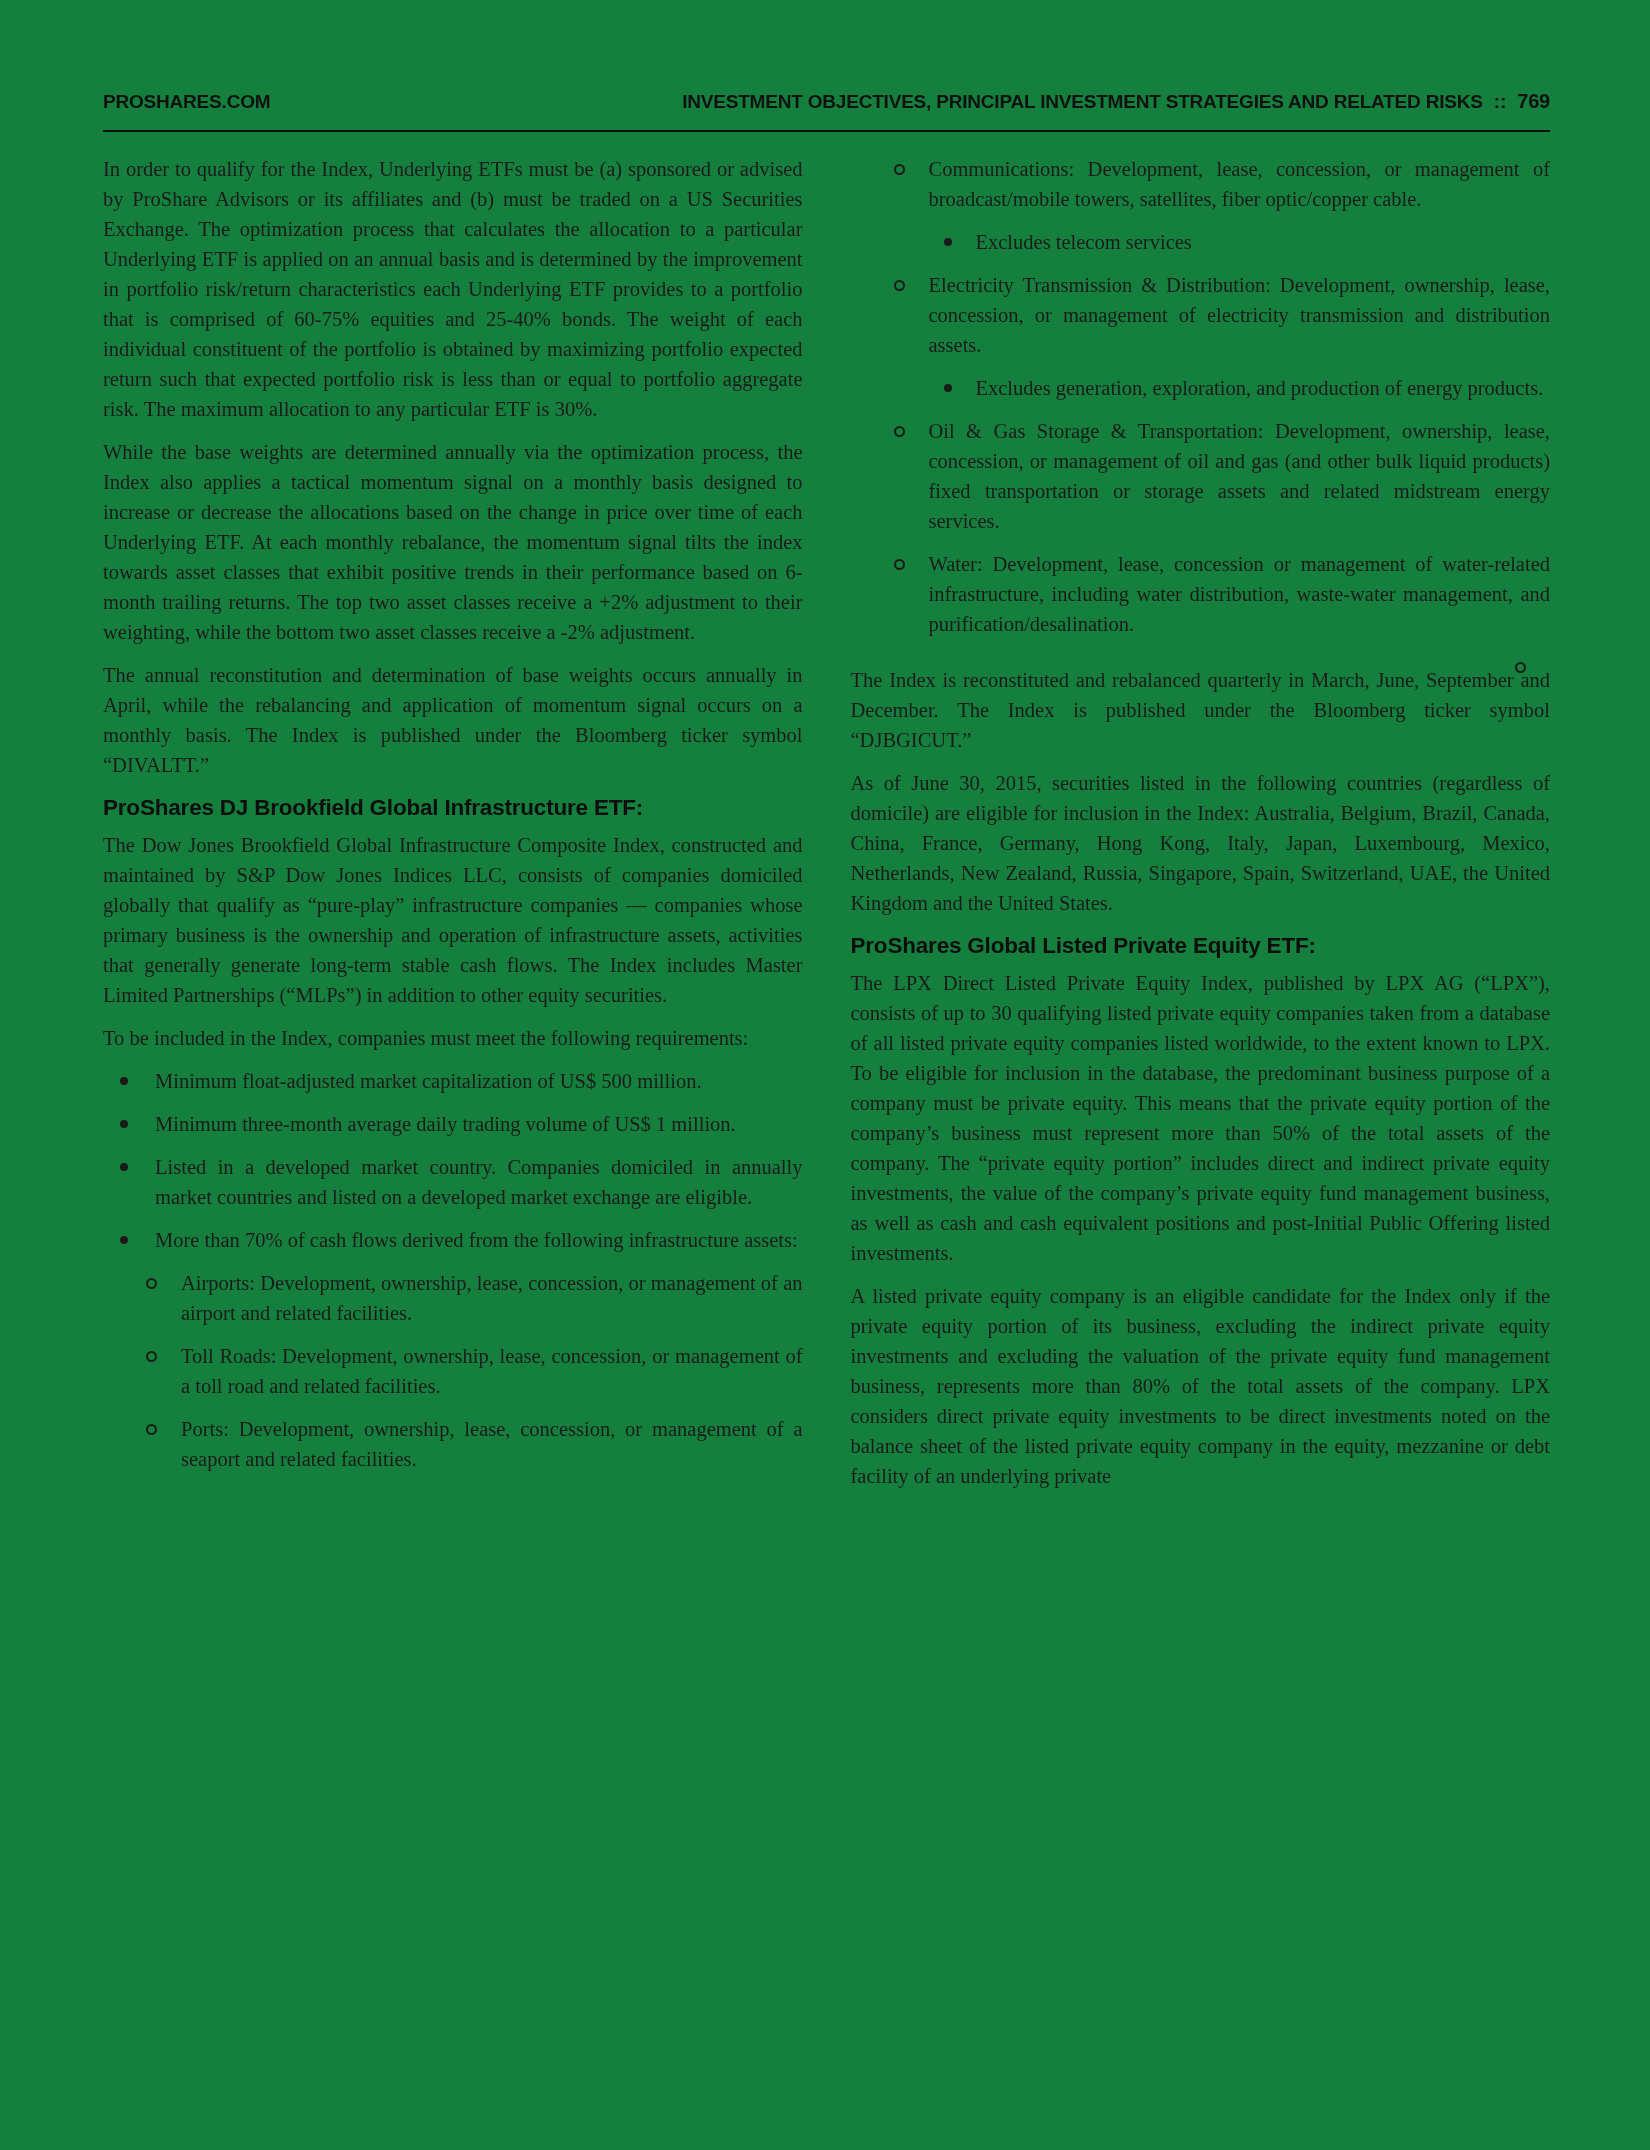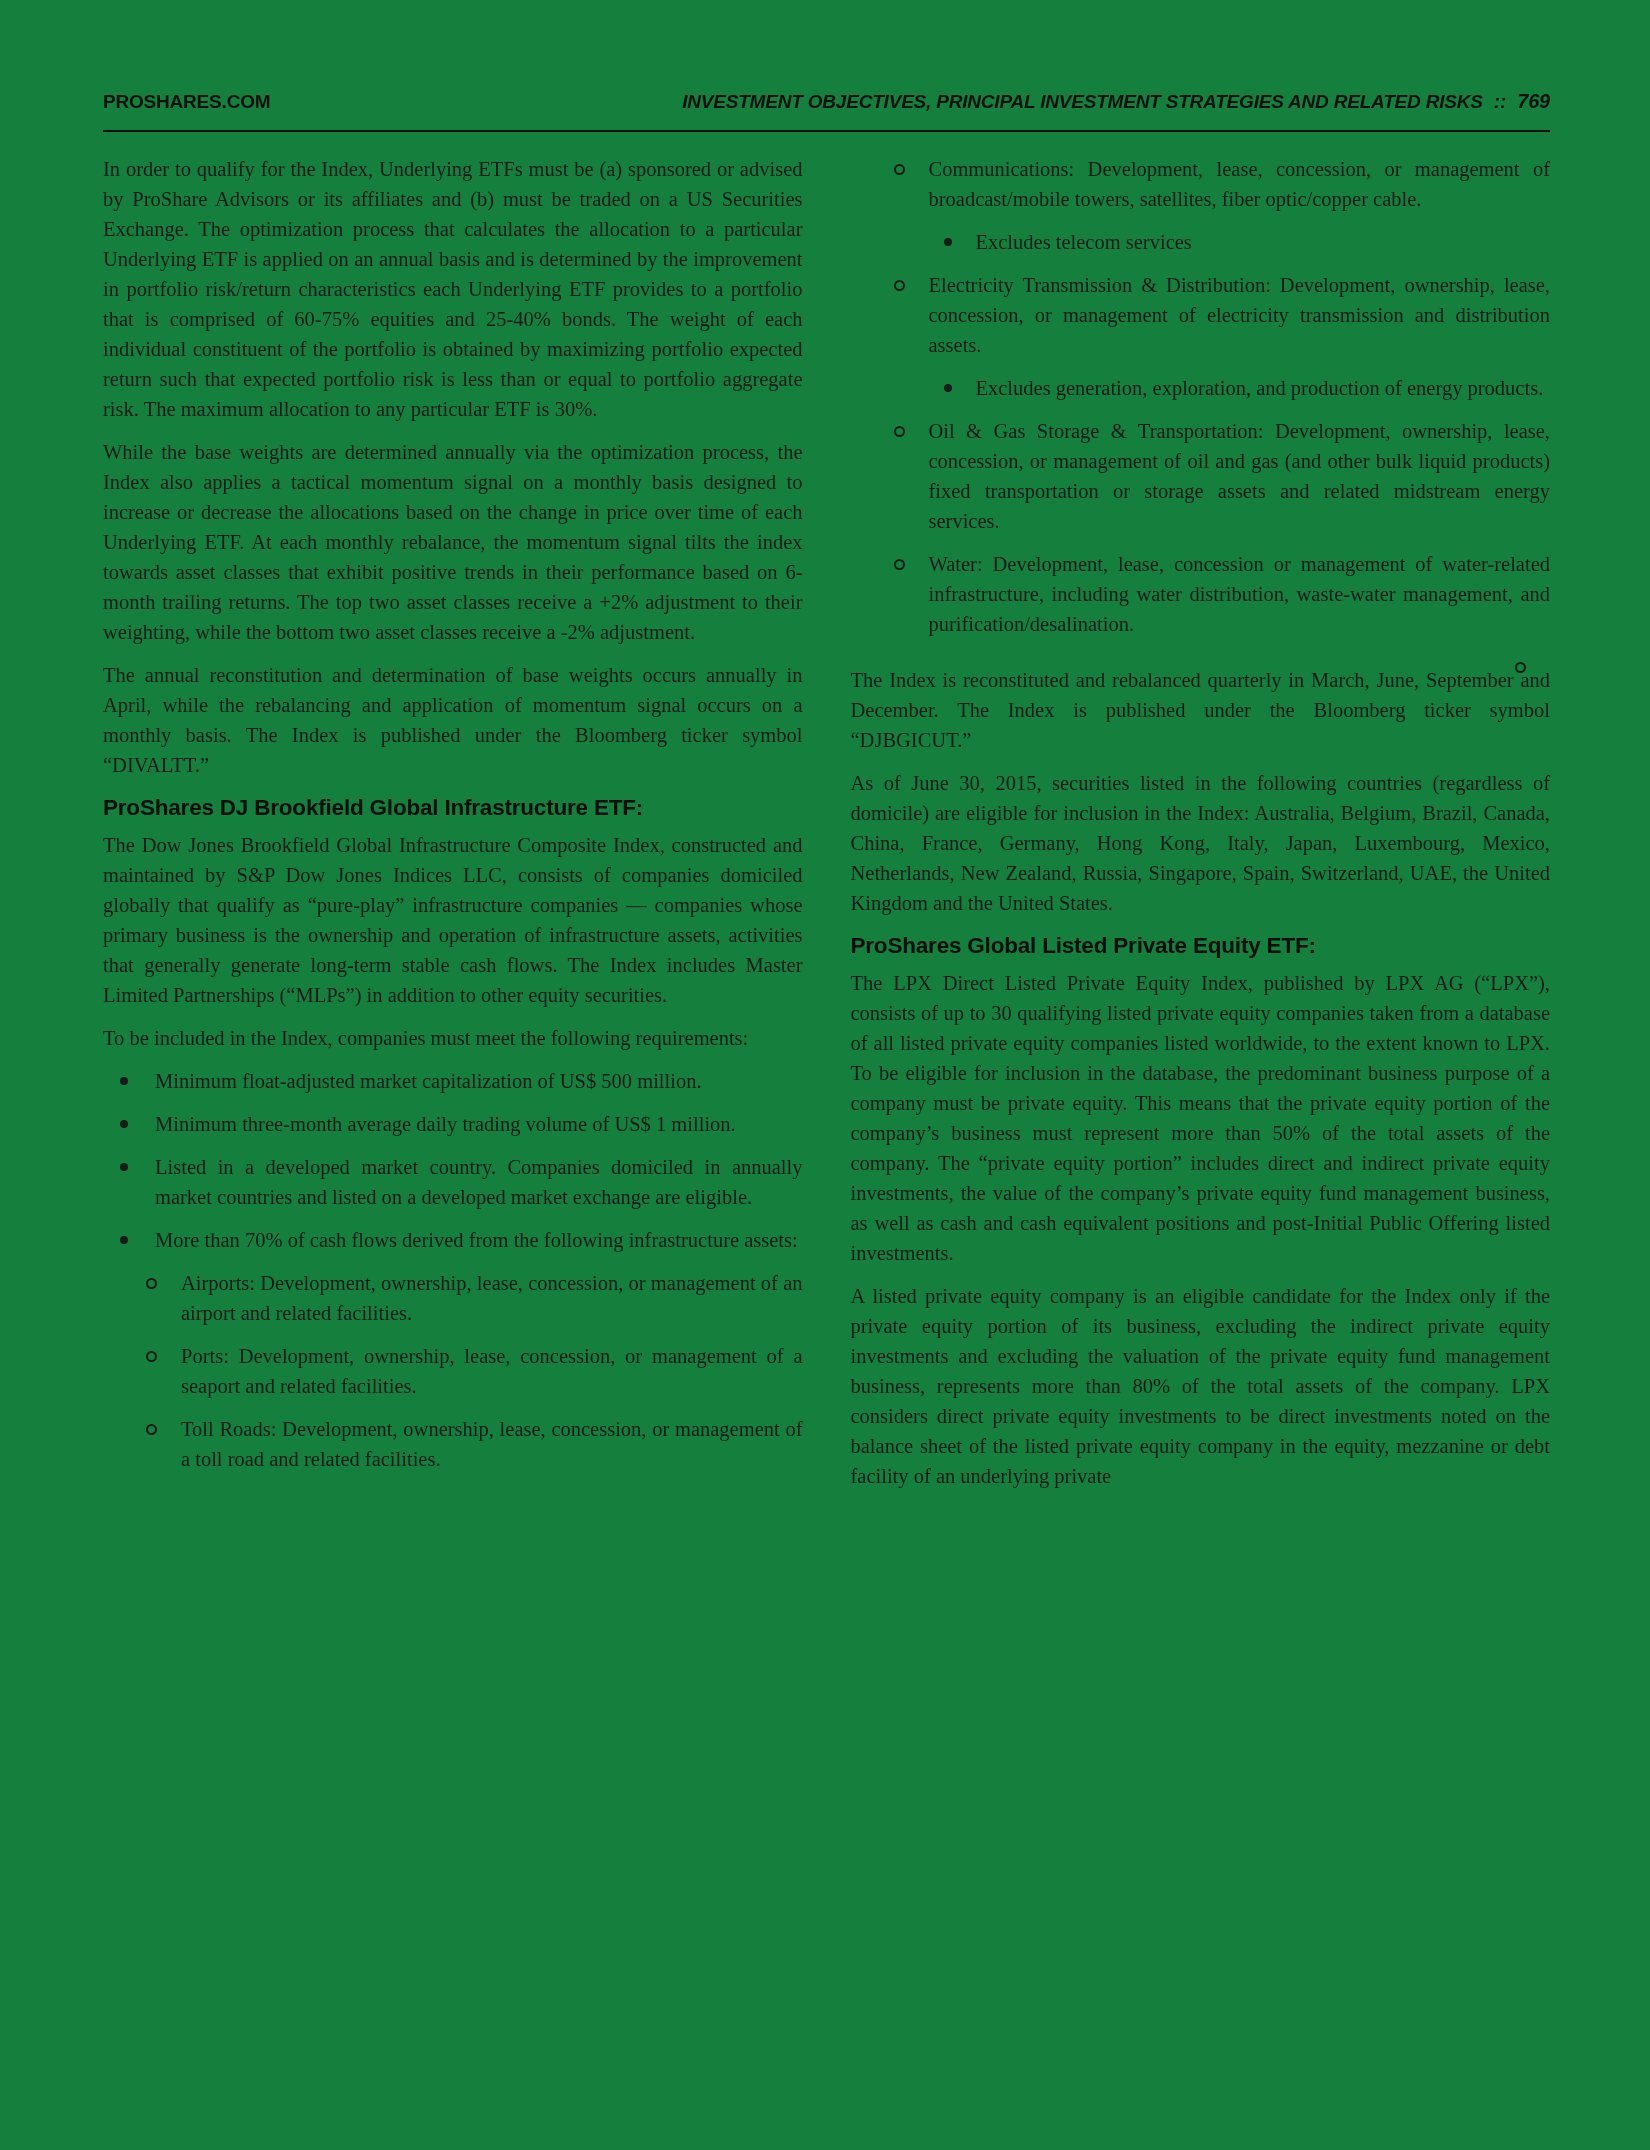--- a/index.html
+++ b/index.html
@@ -18,21 +18,21 @@
   .header {
     display: flex;
     justify-content: space-between;
     align-items: baseline;
     font-family: "Liberation Sans", sans-serif;
     font-weight: bold;
     font-size: 19px;
     letter-spacing: -0.2px;
     color: #111;
   }
-  .header .right { text-align: left; font-style: italic; }
+  .header .right { text-align: left; }
   .header .sep { margin: 0 6px; }
   .header .pagenum { font-size: 20px; }
 
   .rule {
     border: none;
     border-top: 2.5px solid #121212;
     margin-top: 17px;
   }
 
   .cols {
@@ -131,25 +131,25 @@
         <div class="bullet disc">
           <span class="marker"></span>
           <span class="btext">More than 70% of cash flows derived from the following infrastructure assets:</span>
         </div>
         <div class="bullet circle">
           <span class="marker"></span>
           <span class="btext">Airports: Development, ownership, lease, concession, or management of an airport and related facilities.</span>
         </div>
         <div class="bullet circle">
           <span class="marker"></span>
-          <span class="btext">Ports: Development, ownership, lease, concession, or management of a seaport and related facilities.</span>
+          <span class="btext">Toll Roads: Development, ownership, lease, concession, or management of a toll road and related facilities.</span>
         </div>
         <div class="bullet circle">
           <span class="marker"></span>
-          <span class="btext">Toll Roads: Development, ownership, lease, concession, or management of a toll road and related facilities.</span>
+          <span class="btext">Ports: Development, ownership, lease, concession, or management of a seaport and related facilities.</span>
         </div>
       </div>
     <div class="col">
         <div class="bullet circle">
           <span class="marker"></span>
           <span class="btext">Communications: Development, lease, concession, or management of broadcast/mobile towers, satellites, fiber optic/copper cable.</span>
         </div>
         <div class="bullet sub">
           <span class="marker"></span>
           <span class="btext">Excludes telecom services</span>

